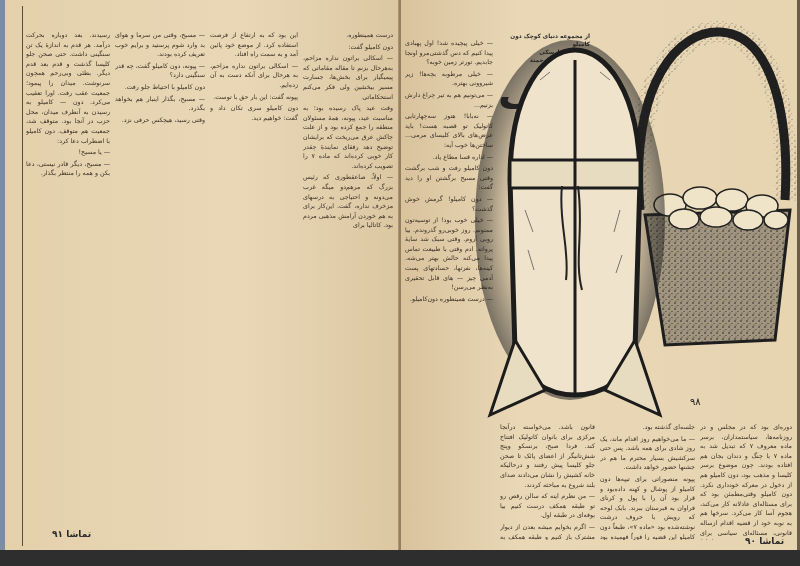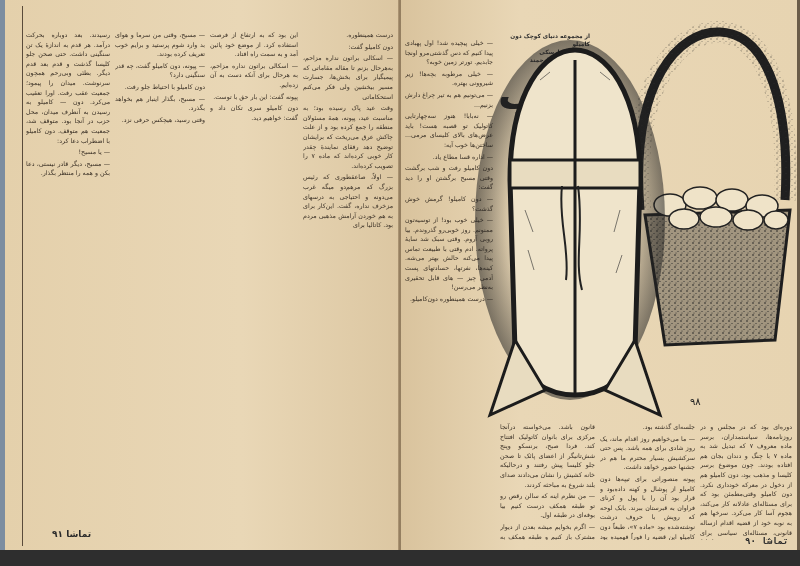--- a/index.html
+++ b/index.html
@@ -135,17 +135,17 @@
   </div>
   <div class="col" style="left:600px;top:422px;width:95px;height:118px;">
     <p>جلسه‌ای گذشته بود.</p>
     <p>— ما می‌خواهیم روز اقدام ماند، یک روز شادی برای همه باشد. پس حتی سرکشیش بسیار محترم ما هم در جشنها حضور خواهد داشت.</p>
     <p>پپونه منصوراتی برای تیپه‌ها دون کامیلو از پوشال و کهنه داده‌بود و قرار بود آن را با پول و کرنای فراوان به قبرستان ببرند. بابک لوحه که رویش با حروف درشت نوشته‌شده بود «ماده ۷»، طبعاً دون کامیلو این قضیه را فوراً فهمیده بود و برای اینکه از معرکه‌طلب شانت، ازپپونه درخواست کرده بود که محل حزب را در اختیار او بگذاردکه بدون آنکه منتظر تصویب</p>
   </div>
   <div class="col" style="left:700px;top:422px;width:92px;height:118px;">
     <p>دوره‌ای بود که در مجلس و در روزنامه‌ها، سیاستمداران، برسر ماده معروف ۷ که تبدیل شد به ماده ۷ با چنگ و دندان بجان هم افتاده بودند. چون موضوع برسر کلیسا و مذهب بود، دون کامیلو هم از دخول در معرکه خودداری نکرد. دون کامیلو وقتی‌مطمئن بود که برای مسئاله‌ای عادلانه کار می‌کند، هجوم آسا کار می‌کرد. سرخها هم به نوبه خود از قضیه اقدام ازساله قانونی، مسئاله‌ای سیاسی برای حزب ساخته بودند؛ بدین لحاظ روابط بین دون کامیلو و سرخها خیلی بحرانی شده بود. احساس شد که مشتها به‌کار خواهد افتاد. پپونه در</p>
   </div>
 
-  <div class="folio" style="left:745px;top:536px;font-family:Liberation Mono, monospace;">تماشا ۹۰</div>
+  <div class="folio" style="left:745px;top:536px;">تماشا ۹۰</div>
 
   <div class="edge-right"></div>
 </div>
 <div class="bottom-bar"></div>
 
 </body></html>

